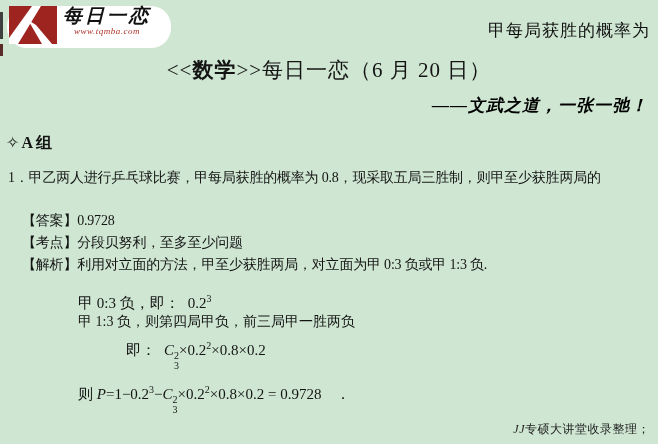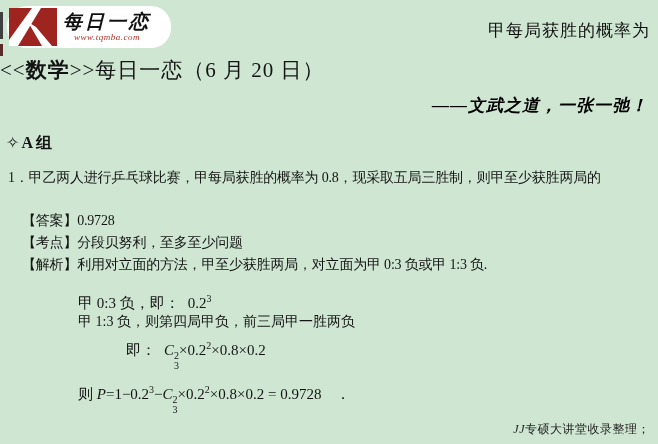--- a/index.html
+++ b/index.html
@@ -11,37 +11,37 @@
     color:#141414;
     overflow:hidden;
   }
   
   .edge-mark-a{position:absolute;left:0;top:12px;width:3px;height:27px;background:#3f3f3f;}
   .edge-mark-b{position:absolute;left:0;top:44px;width:3px;height:12px;background:#5a2b28;}
 
   
   .logo-box{
     position:absolute;left:7px;top:6px;width:164px;height:42px;
-    background:#ffffff;display:flex;align-items:center;gap:6px;padding-left:2px;box-sizing:border-box;border-radius:20px;
+    background:#ffffff;display:flex;gap:6px;padding-left:2px;box-sizing:border-box;border-radius:20px;
   }
   .logo-svg{display:block;}
   .brand-col{display:flex;flex-direction:column;align-items:center;line-height:1;}
   .brand-calligraphy{
     font-style:italic;font-weight:bold;font-size:19px;letter-spacing:3px;color:#111;
     font-family:"Liberation Serif",serif;white-space:nowrap;
   }
   .brand-url{font-style:italic;font-size:9px;color:#b03228;margin-top:2px;letter-spacing:0.5px;}
   .slogan{
     position:absolute;right:8px;top:19px;font-size:17px;color:#111;
     font-family:"Liberation Serif",serif;letter-spacing:1px;white-space:nowrap;
   }
 
   
   .doc-title{
-    position:absolute;left:0;top:56px;width:100%;text-align:left;
+    position:absolute;left:0;top:56px;width:100%;text-align:center;
     font-size:21px;letter-spacing:1px;white-space:nowrap;
   }
   .doc-title .subject{font-weight:bold;}
   .motto{
     position:absolute;right:10px;top:94px;
     color:#000000;font-style:italic;font-weight:bold;font-size:17px;letter-spacing:1px;white-space:nowrap;
   }
 
   
   .section-head{position:absolute;left:6px;top:133px;font-size:16px;font-weight:bold;white-space:nowrap;text-align:center;}

